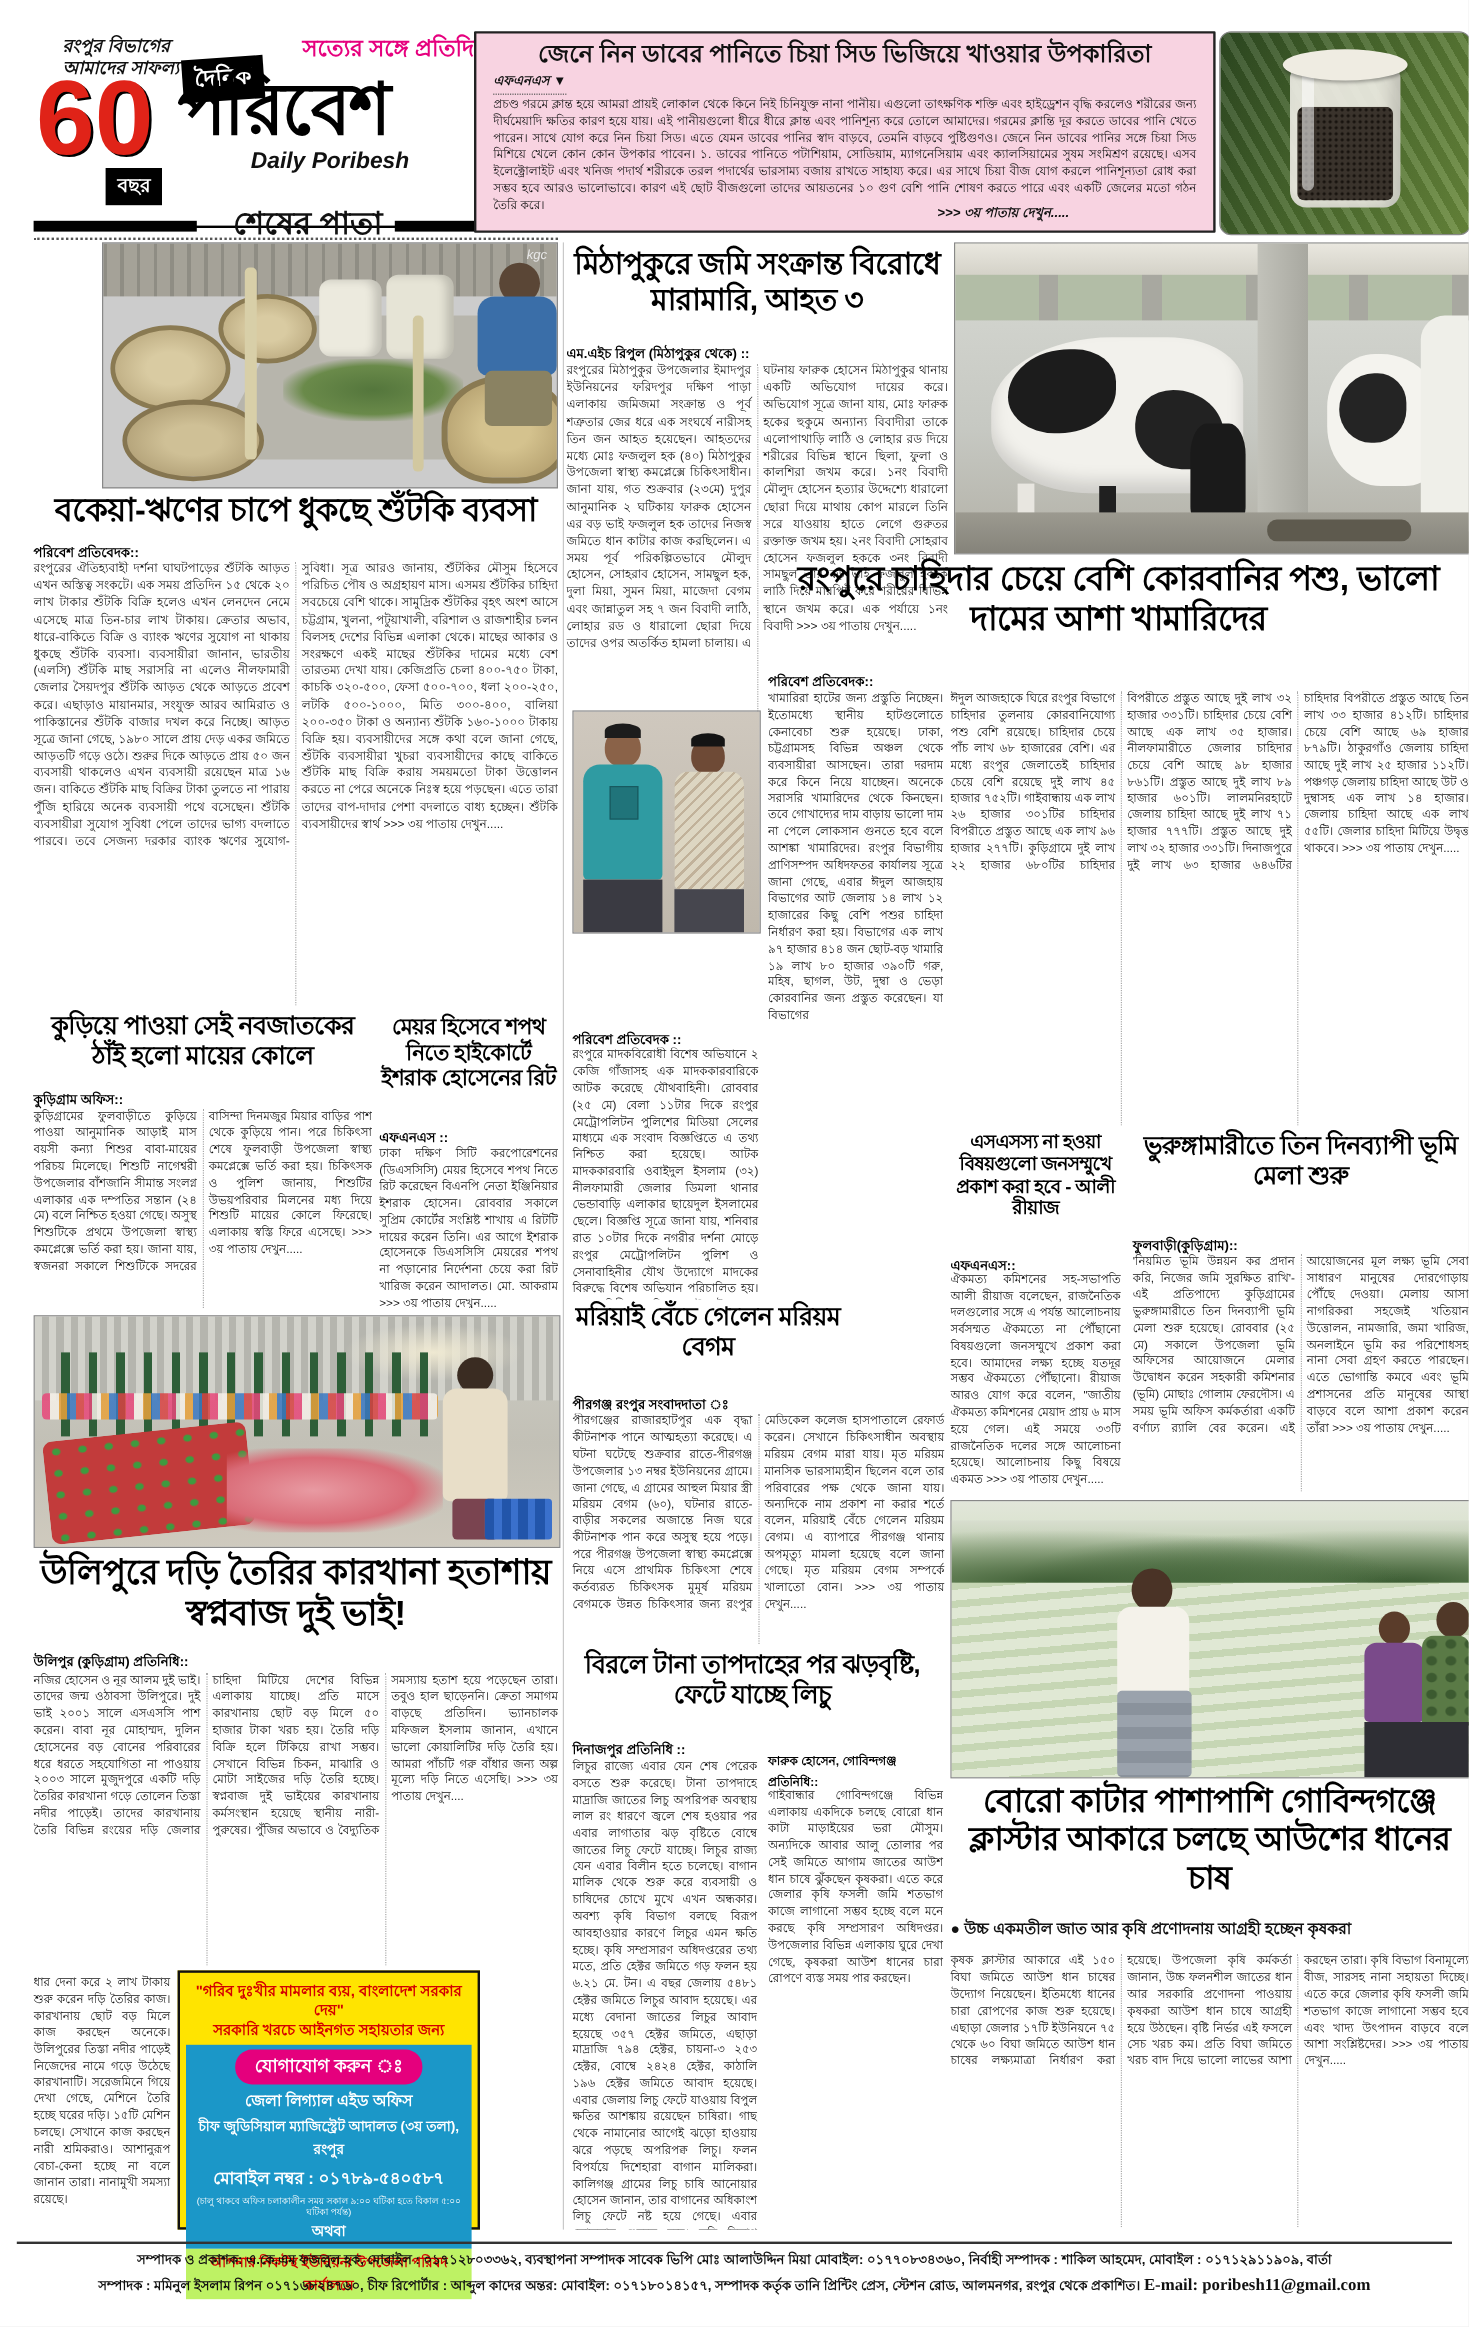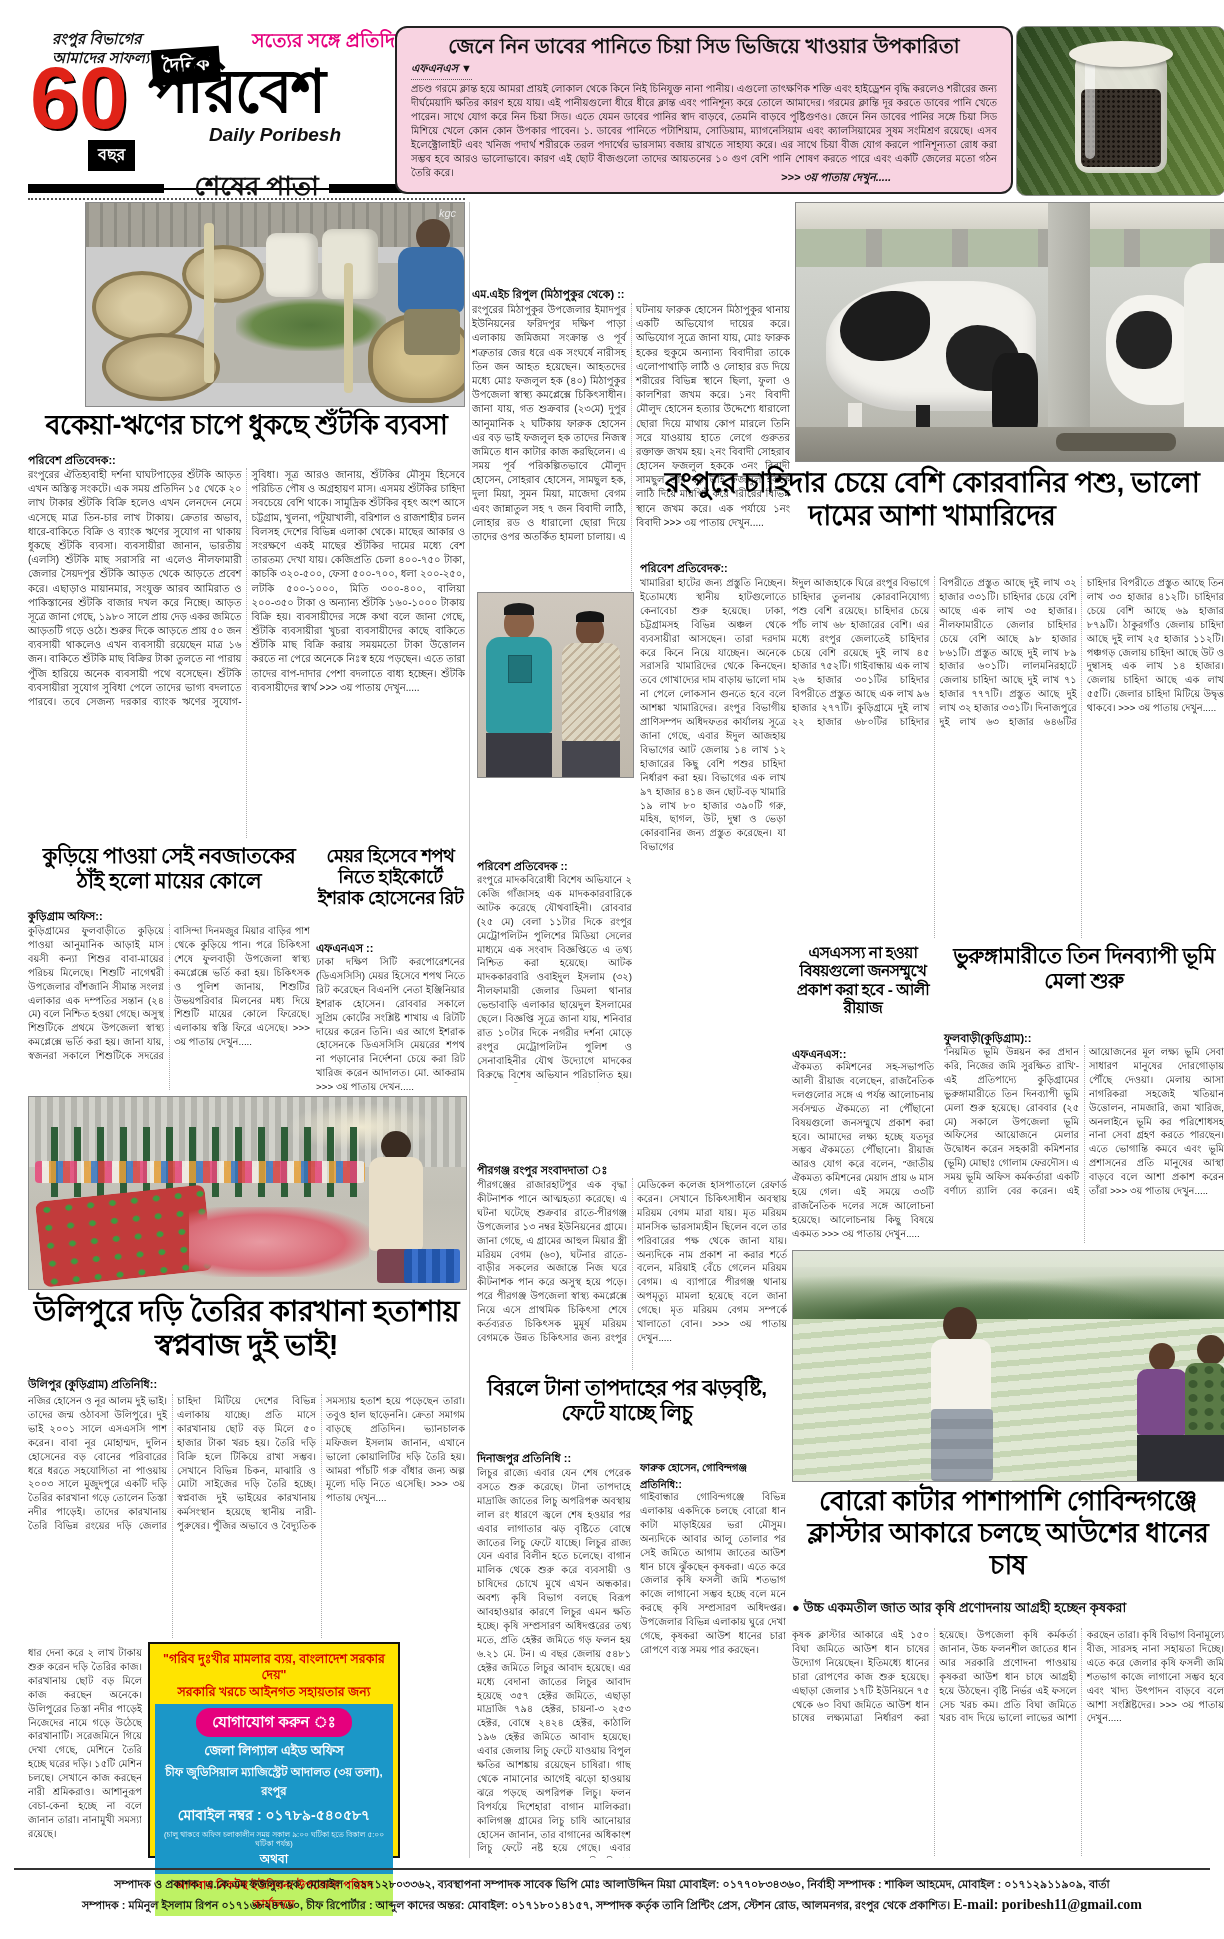--- a/index.html
+++ b/index.html
@@ -22,21 +22,21 @@
   .years-label{background:#000;color:#fff;font-size:16px;font-weight:bold;padding:2px 10px;}
   .motto{color:#e6007e;font-size:19px;font-weight:900;}
   .logo-ribbon{background:#000;color:#fff;font-size:19px;font-weight:900;padding:2px 10px;transform:rotate(-4deg);display:inline-block;}
   .logo-main{font-size:60px;font-weight:900;letter-spacing:-2px;line-height:1;color:#000;}
   .logo-en{font-size:19px;font-weight:bold;font-style:italic;}
   .date-line{font-size:16px;font-weight:bold;border-top:2px solid #000;padding-top:13px;margin-top:40px;}
   .section-bar{display:flex;align-items:center;gap:10px;}
   .section-bar .bar{flex:1;height:9px;background:#000;}
   .section-title{font-size:26px;font-weight:900;white-space:nowrap;margin-left:20px;}
   
-  .tips-box{background:#f8d3e1;border:2px solid #222;border-radius:12px;padding:6px 14px 4px 14px;box-sizing:border-box;}
+  .tips-box{background:#f8d3e1;border:2px solid #222;border-radius:1px;padding:6px 14px 4px 14px;box-sizing:border-box;}
   .tips-headline{font-size:20px;font-weight:900;text-align:center;line-height:1.2;}
   .tips-byline{font-size:11px;font-weight:bold;font-style:italic;border-bottom:1px dotted #555;display:inline-block;}
   .tips-body{font-size:10px;line-height:1.4;text-align:justify;height:100px;overflow:hidden;margin-top:2px;}
   .more{font-weight:bold;font-style:italic;font-size:11px;text-align:right;}
   
   .ad-box{border:2px solid #111;background:#ffe400;box-sizing:border-box;padding:5px;display:flex;flex-direction:column;}
   .ad-top{color:#d40000;font-weight:900;font-size:12.5px;text-align:center;line-height:1.3;padding:2px 0 4px 0;}
   .ad-mid{background:#1b97c8;flex:1;text-align:center;color:#fff;padding:4px 2px;}
   .ad-pill{display:inline-block;background:#e5007d;color:#fff;font-weight:900;font-size:15px;border-radius:14px;padding:2px 16px;}
   .ad-line1{font-weight:bold;font-size:13px;margin-top:4px;}
@@ -153,39 +153,41 @@
       <span class="ad-pill">যোগাযোগ করুন ঃ</span>
       <div class="ad-line1">জেলা লিগ্যাল এইড অফিস</div>
       <div class="ad-line2">চীফ জুডিসিয়াল ম্যাজিস্ট্রেট আদালত (৩য় তলা), রংপুর</div>
       <div class="ad-line3">মোবাইল নম্বর : ০১৭৮৯-৫৪০৫৮৭</div>
       <div class="ad-small">(চালু থাকবে অফিস চলাকালীন সময় সকাল ৯:০০ ঘটিকা হতে বিকাল ৫:০০ ঘটিকা পর্যন্ত)</div>
       <div class="ad-or">অথবা</div>
     </div>
     <div class="ad-bottom">আপনার নিকটস্থ ইউনিয়ন/ উপজেলা পরিষদ কার্যালয়ে</div>
   </div>
 
+  <div class="abs headline center" style="left:472px;top:206px;width:318px;font-size:25px;">মিঠাপুকুরে জমি সংক্রান্ত বিরোধে মারামারি, আহত ৩</div>
   <div class="abs byline" style="left:472px;top:286px;width:318px;">এম.এইচ রিপুল (মিঠাপুকুর থেকে) ::</div>
   <div class="abs body-text cols2" style="left:472px;top:303px;width:318px;height:302px;">রংপুরের মিঠাপুকুর উপজেলার ইমাদপুর ইউনিয়নের ফরিদপুর দক্ষিণ পাড়া এলাকায় জমিজমা সংক্রান্ত ও পূর্ব শত্রুতার জের ধরে এক সংঘর্ষে নারীসহ তিন জন আহত হয়েছেন। আহতদের মধ্যে মোঃ ফজলুল হক (৪০) মিঠাপুকুর উপজেলা স্বাস্থ্য কমপ্লেক্সে চিকিৎসাধীন। জানা যায়, গত শুক্রবার (২৩মে) দুপুর আনুমানিক ২ ঘটিকায় ফারুক হোসেন এর বড় ভাই ফজলুল হক তাদের নিজস্ব জমিতে ধান কাটার কাজ করছিলেন। এ সময় পূর্ব পরিকল্পিতভাবে মৌলুদ হোসেন, সোহরাব হোসেন, সামছুল হক, দুলা মিয়া, সুমন মিয়া, মাজেদা বেগম এবং জান্নাতুল সহ ৭ জন বিবাদী লাঠি, লোহার রড ও ধারালো ছোরা দিয়ে তাদের ওপর অতর্কিত হামলা চালায়। এ ঘটনায় ফারুক হোসেন মিঠাপুকুর থানায় একটি অভিযোগ দায়ের করে। অভিযোগ সূত্রে জানা যায়, মোঃ ফারুক হকের হুকুমে অন্যান্য বিবাদীরা তাকে এলোপাথাড়ি লাঠি ও লোহার রড দিয়ে শরীরের বিভিন্ন স্থানে ছিলা, ফুলা ও কালশিরা জখম করে। ১নং বিবাদী মৌলুদ হোসেন হত্যার উদ্দেশ্যে ধারালো ছোরা দিয়ে মাথায় কোপ মারলে তিনি সরে যাওয়ায় হাতে লেগে গুরুতর রক্তাক্ত জখম হয়। ২নং বিবাদী সোহরাব হোসেন ফজলুল হককে ৩নং বিবাদী সামছুল তার বড় ভাই ফজলুল হককে লাঠি দিয়ে মারপিট করে শরীরের বিভিন্ন স্থানে জখম করে। এক পর্যায়ে ১নং বিবাদী  &gt;&gt;&gt; ৩য় পাতায় দেখুন.....</div>
 
   <div class="abs photo" style="left:477px;top:592px;width:155px;height:184px;background:linear-gradient(180deg,#cfc8be 0%,#bfb8ac 100%);">
     <div class="ph" style="left:26px;top:14px;width:30px;height:32px;background:#8a6248;border-radius:50% 50% 44% 44%;"></div>
     <div class="ph" style="left:26px;top:10px;width:30px;height:12px;background:#1c1c1c;border-radius:50% 50% 0 0;"></div>
     <div class="ph" style="left:8px;top:44px;width:66px;height:96px;background:#2f9ba2;border-radius:14px 14px 4px 4px;">
       <div class="ph" style="left:22px;top:18px;width:22px;height:26px;background:#20747a;border:1px solid #185a60;"></div>
     </div>
     <div class="ph" style="left:8px;top:140px;width:66px;height:44px;background:#3a3a42;"></div>
     <div class="ph" style="left:98px;top:22px;width:28px;height:30px;background:#6e4a36;border-radius:50% 50% 44% 44%;"></div>
     <div class="ph" style="left:98px;top:18px;width:28px;height:11px;background:#141414;border-radius:50% 50% 0 0;"></div>
     <div class="ph" style="left:84px;top:50px;width:58px;height:98px;background:#ddd6c2;background-image:repeating-linear-gradient(135deg,rgba(140,110,80,0.35) 0 2px,transparent 2px 7px);border-radius:12px 12px 4px 4px;"></div>
     <div class="ph" style="left:84px;top:148px;width:58px;height:36px;background:#46464e;"></div>
   </div>
 
   <div class="abs byline" style="left:477px;top:858px;width:155px;">পরিবেশ প্রতিবেদক ::</div>
   <div class="abs body-text" style="left:477px;top:873px;width:155px;height:210px;font-size:9.8px;">রংপুরে মাদকবিরোধী বিশেষ অভিযানে ২ কেজি গাঁজাসহ এক মাদককারবারিকে আটক করেছে যৌথবাহিনী। রোববার (২৫ মে) বেলা ১১টার দিকে রংপুর মেট্রোপলিটন পুলিশের মিডিয়া সেলের মাধ্যমে এক সংবাদ বিজ্ঞপ্তিতে এ তথ্য নিশ্চিত করা হয়েছে। আটক মাদককারবারি ওবাইদুল ইসলাম (৩২) নীলফামারী জেলার ডিমলা থানার ভেন্ডাবাড়ি এলাকার ছায়েদুল ইসলামের ছেলে। বিজ্ঞপ্তি সূত্রে জানা যায়, শনিবার রাত ১০টার দিকে নগরীর দর্শনা মোড়ে রংপুর মেট্রোপলিটন পুলিশ ও সেনাবাহিনীর যৌথ উদ্যোগে মাদকের বিরুদ্ধে বিশেষ অভিযান পরিচালিত হয়। সেনাবাহিনী ও পুলিশের যৌথ টহল দল যানবাহন তল্লাশি শুরু করে। তল্লাশিকালে দর্শনা থেকে মডার্ন মোড়ে হেঁটে যাওয়া এক সন্দেহভাজন ব্যক্তিকে থামার সংকেত দিলে তিনি দৌড়ে পালানোর চেষ্টা করেন। তাৎক্ষণিকভাবে সেনাবাহিনী ও পুলিশ সদস্যরা ধাওয়া করে তাকে আটক করতে সক্ষম হন। আটক ওই ব্যক্তির দেহ তল্লাশি করে ২ (দুই) কেজি গাঁজা উদ্ধার করা হয়। রাতেই এ ঘটনায় মাদকদ্রব্য নিয়ন্ত্রণ আইনে মামলা রুজু করা হয়েছে। এ ধরনের অভিযান অব্যাহত থাকবে বলে জানানো হয়েছে রংপুর মেট্রোপলিটন পুলিশের পক্ষ থেকে।</div>
 
+  <div class="abs headline center" style="left:477px;top:1086px;width:226px;font-size:21px;">মরিয়াই বেঁচে গেলেন মরিয়ম বেগম</div>
   <div class="abs byline" style="left:477px;top:1162px;width:226px;">পীরগঞ্জ রংপুর সংবাদদাতা ঃ</div>
   <div class="abs body-text cols2" style="left:477px;top:1178px;width:310px;height:192px;font-size:9.8px;">পীরগঞ্জের রাজারহাটপুর এক বৃদ্ধা কীটনাশক পানে আত্মহত্যা করেছে। এ ঘটনা ঘটেছে শুক্রবার রাতে-পীরগঞ্জ উপজেলার ১৩ নম্বর ইউনিয়নের গ্রামে। জানা গেছে, এ গ্রামের আহুল মিয়ার স্ত্রী মরিয়ম বেগম (৬০), ঘটনার রাতে- বাড়ীর সকলের অজান্তে নিজ ঘরে কীটনাশক পান করে অসুস্থ হয়ে পড়ে। পরে পীরগঞ্জ উপজেলা স্বাস্থ্য কমপ্লেক্সে নিয়ে এসে প্রাথমিক চিকিৎসা শেষে কর্তব্যরত চিকিৎসক মুমূর্ষ মরিয়ম বেগমকে উন্নত চিকিৎসার জন্য রংপুর মেডিকেল কলেজ হাসপাতালে রেফার্ড করেন। সেখানে চিকিৎসাধীন অবস্থায় মরিয়ম বেগম মারা যায়। মৃত মরিয়ম মানসিক ভারসাম্যহীন ছিলেন বলে তার পরিবারের পক্ষ থেকে জানা যায়। অন্যদিকে নাম প্রকাশ না করার শর্তে বলেন, মরিয়াই বেঁচে গেলেন মরিয়ম বেগম। এ ব্যাপারে পীরগঞ্জ থানায় অপমৃত্যু মামলা হয়েছে বলে জানা গেছে। মৃত মরিয়ম বেগম সম্পর্কে খালাতো বোন।  &gt;&gt;&gt; ৩য় পাতায় দেখুন.....</div>
 
   <div class="abs headline center" style="left:477px;top:1376px;width:300px;font-size:21px;">বিরলে টানা তাপদাহের পর ঝড়বৃষ্টি, ফেটে যাচ্ছে লিচু</div>
   <div class="abs byline" style="left:477px;top:1450px;width:180px;">দিনাজপুর প্রতিনিধি ::</div>
   <div class="abs body-text" style="left:477px;top:1466px;width:154px;height:392px;font-size:9.8px;">লিচুর রাজ্যে এবার যেন শেষ পেরেক বসতে শুরু করেছে। টানা তাপদাহে মাদ্রাজি জাতের লিচু অপরিপক্ব অবস্থায় লাল রং ধারণে জ্বলে শেষ হওয়ার পর এবার লাগাতার ঝড় বৃষ্টিতে বোম্বে জাতের লিচু ফেটে যাচ্ছে। লিচুর রাজ্য যেন এবার বিলীন হতে চলেছে। বাগান মালিক থেকে শুরু করে ব্যবসায়ী ও চাষিদের চোখে মুখে এখন অন্ধকার। অবশ্য কৃষি বিভাগ বলছে বিরূপ আবহাওয়ার কারণে লিচুর এমন ক্ষতি হচ্ছে। কৃষি সম্প্রসারণ অধিদপ্তরের তথ্য মতে, প্রতি হেক্টর জমিতে গড় ফলন হয় ৬.২১ মে. টন। এ বছর জেলায় ৫৪৮১ হেক্টর জমিতে লিচুর আবাদ হয়েছে। এর মধ্যে বেদানা জাতের লিচুর আবাদ হয়েছে ৩৫৭ হেক্টর জমিতে, এছাড়া মাদ্রাজি ৭৯৪ হেক্টর, চায়না-৩ ২৫৩ হেক্টর, বোম্বে ২৪২৪ হেক্টর, কাঠালি ১৯৬ হেক্টর জমিতে আবাদ হয়েছে। এবার জেলায় লিচু ফেটে যাওয়ায় বিপুল ক্ষতির আশঙ্কায় রয়েছেন চাষিরা। গাছ থেকে নামানোর আগেই ঝড়ো হাওয়ায় ঝরে পড়ছে অপরিপক্ব লিচু। ফলন বিপর্যয়ে দিশেহারা বাগান মালিকরা। কালিগঞ্জ গ্রামের লিচু চাষি আনোয়ার হোসেন জানান, তার বাগানের অধিকাংশ লিচু ফেটে নষ্ট হয়ে গেছে। এবার লোকসান গুনতে হবে। কৃষি বিভাগ পরামর্শ দিয়ে পাশে আছে বলেও জানান চাষিরা।  &gt;&gt;&gt; ৩য় পাতায় দেখুন.....</div>
 
   <div class="abs photo" style="left:795px;top:202px;width:429px;height:258px;background:linear-gradient(180deg,#d8dad4 0%,#c6c8c2 60%,#b2b0a6 100%);">
     <div class="ph" style="left:0;top:0;right:0;height:64px;background:repeating-linear-gradient(90deg,#b2bda6 0 70px,#a8a8a0 70px 86px);"></div>
     <div class="ph" style="left:0;top:0;right:0;height:26px;background:linear-gradient(180deg,#e9e7df,#d4d2c8);"></div>

